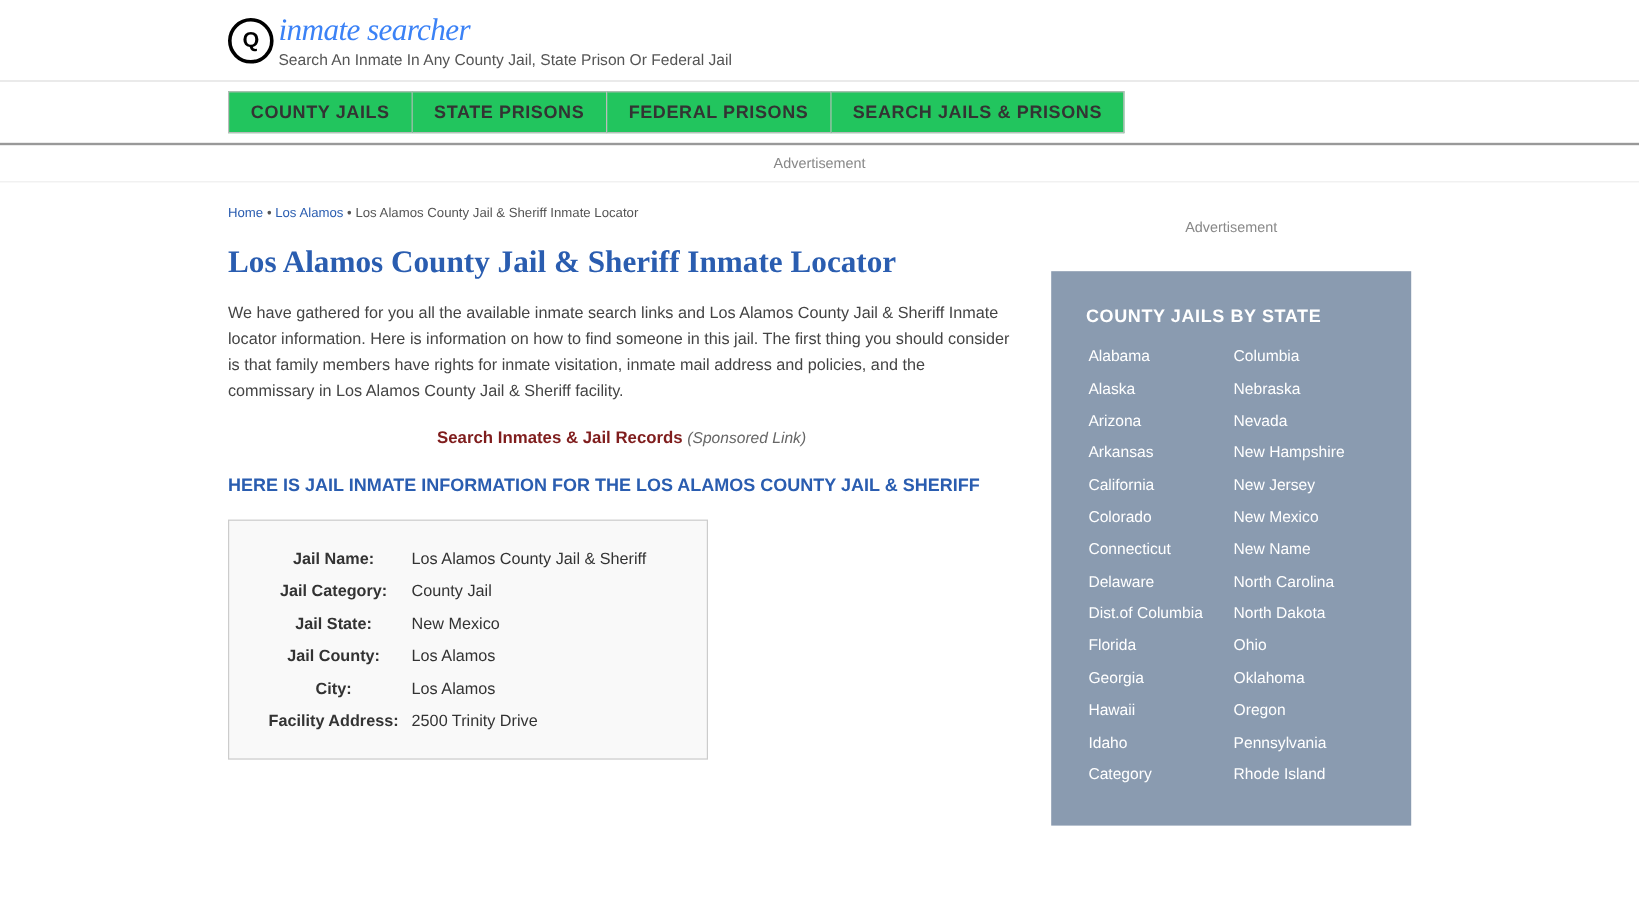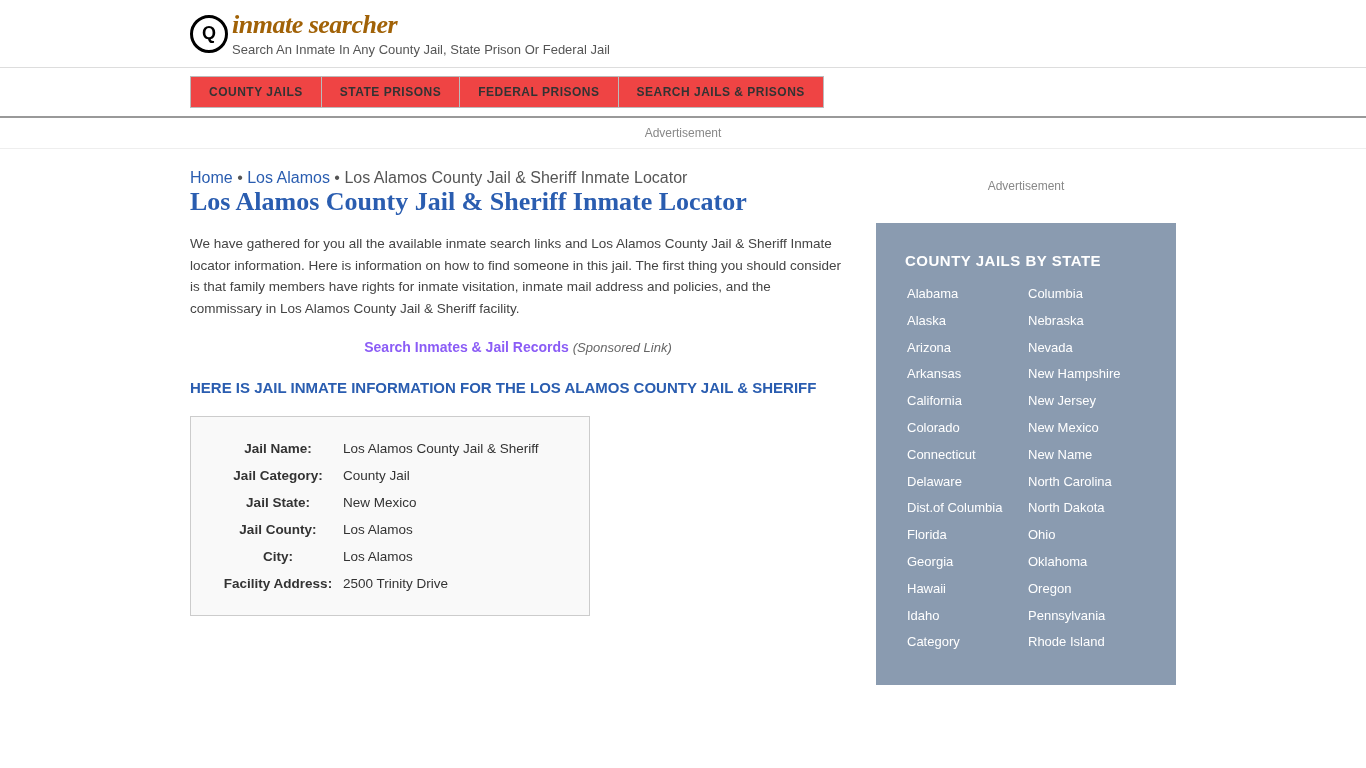--- a/index.html
+++ b/index.html
@@ -2,52 +2,52 @@
 <html><head>
   <meta charset="utf-8">
   <style>
     * { margin: 0; padding: 0; box-sizing: border-box; }
     body { font-family: Arial, sans-serif; font-size: 14px; color: #333; background: #fff; }
     
     
     .header { padding: 10px 190px; border-bottom: 1px solid #ddd; }
     .logo-area { display: flex; align-items: center; gap: 4px; }
     .logo-icon { width: 38px; height: 38px; border-radius: 50%; border: 3px solid #000; display: flex; align-items: center; justify-content: center; font-size: 18px; font-weight: bold; color: #000; }
-    .logo-text { font-family: Georgia, serif; font-size: 26px; font-weight: bold; color: #a16207; letter-spacing: -0.5px; }
+    .logo-text { font-family: Georgia, serif; font-size: 26px; font-weight: normal; color: #3b82f6; letter-spacing: -0.5px; }
     .logo-text span { font-style: italic; }
     .tagline { font-size: 13px; color: #555; margin-top: 2px; }
     
     
     .nav-bar { padding: 8px 190px; border-bottom: 2px solid #999; display: flex; gap: 0; }
-    .nav-btn { padding: 8px 18px; border: 1px solid #bbb; background: #ef4444; font-size: 12px; font-weight: bold; color: #333; cursor: pointer; text-transform: uppercase; letter-spacing: 0.5px; }
+    .nav-btn { padding: 8px 18px; border: 1px solid #bbb; background: #22c55e; font-size: 15px; font-weight: bold; color: #333; cursor: pointer; text-transform: uppercase; letter-spacing: 0.5px; }
     .nav-btn + .nav-btn { border-left: none; }
     
     
     .ad-bar { text-align: center; padding: 8px; font-size: 12px; color: #888; border-bottom: 1px solid #eee; }
     
     
     .main-layout { display: flex; padding: 0 190px; gap: 30px; }
     
     
     .content { flex: 1; padding: 20px 0; }
     
     
-    .breadcrumb { font-size: 16px; color: #555; }
+    .breadcrumb { font-size: 11px; color: #555; margin-bottom: 20px; }
     .breadcrumb a { color: #2a5db0; text-decoration: none; }
     .breadcrumb span { color: #555; }
     
     
     .page-title { font-size: 26px; color: #2a5db0; font-weight: bold; margin-bottom: 16px; font-family: Georgia, serif; }
     
     
     .description { font-size: 13.5px; color: #444; line-height: 1.6; margin-bottom: 20px; }
     
     
     .search-link-area { text-align: center; margin-bottom: 24px; }
-    .search-link-area a { color: #8b5cf6; font-weight: bold; font-size: 14px; text-decoration: none; text-align: center; }
+    .search-link-area a { color: #7f1d1d; font-weight: bold; font-size: 14px; text-decoration: none; text-align: center; }
     .search-link-area .sponsored { color: #666; font-style: italic; font-size: 13px; }
     
     
     .section-heading { color: #2a5db0; font-weight: bold; font-size: 15px; margin-bottom: 20px; text-transform: uppercase; }
     
     
     .info-box { border: 1px solid #ccc; background: #f9f9f9; padding: 18px 22px; font-size: 13.5px; line-height: 2; max-width: 400px; }
     .info-box .row { display: flex; text-align: center; }
     .info-box .label { font-weight: bold; min-width: 130px; }
     .info-box .value { color: #333; }

